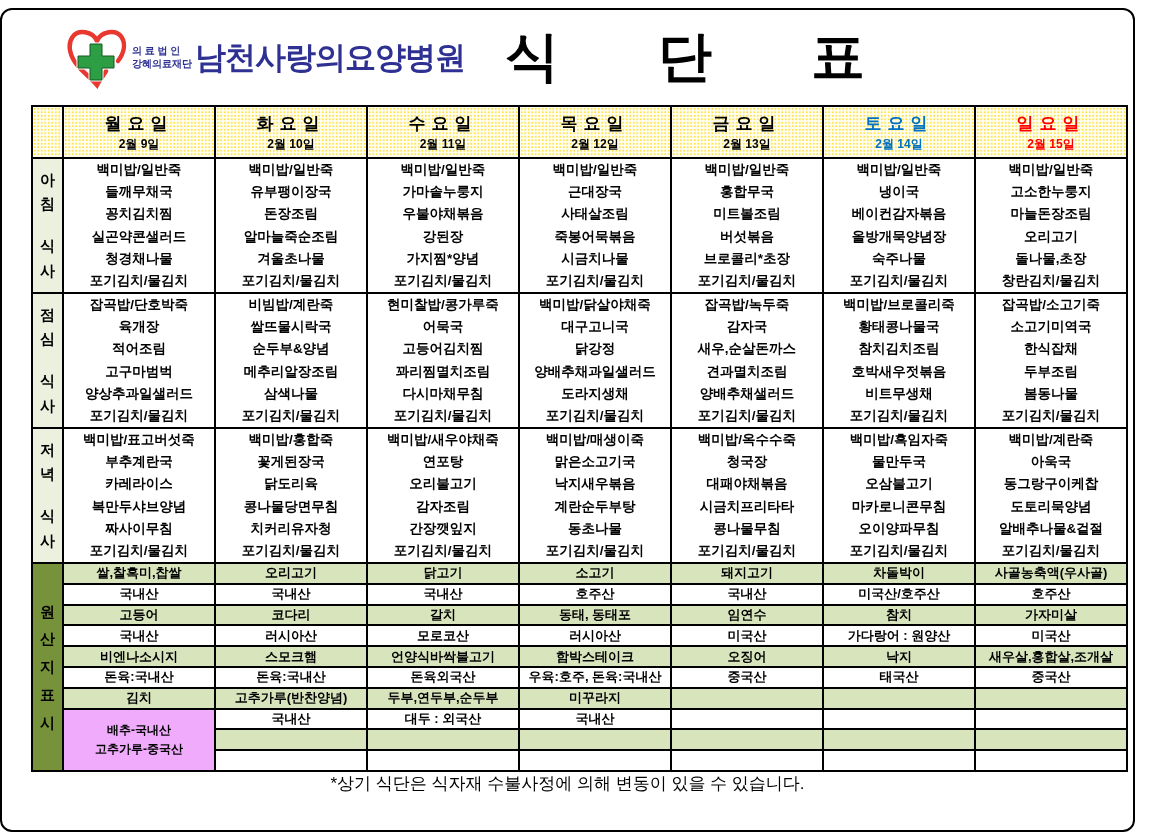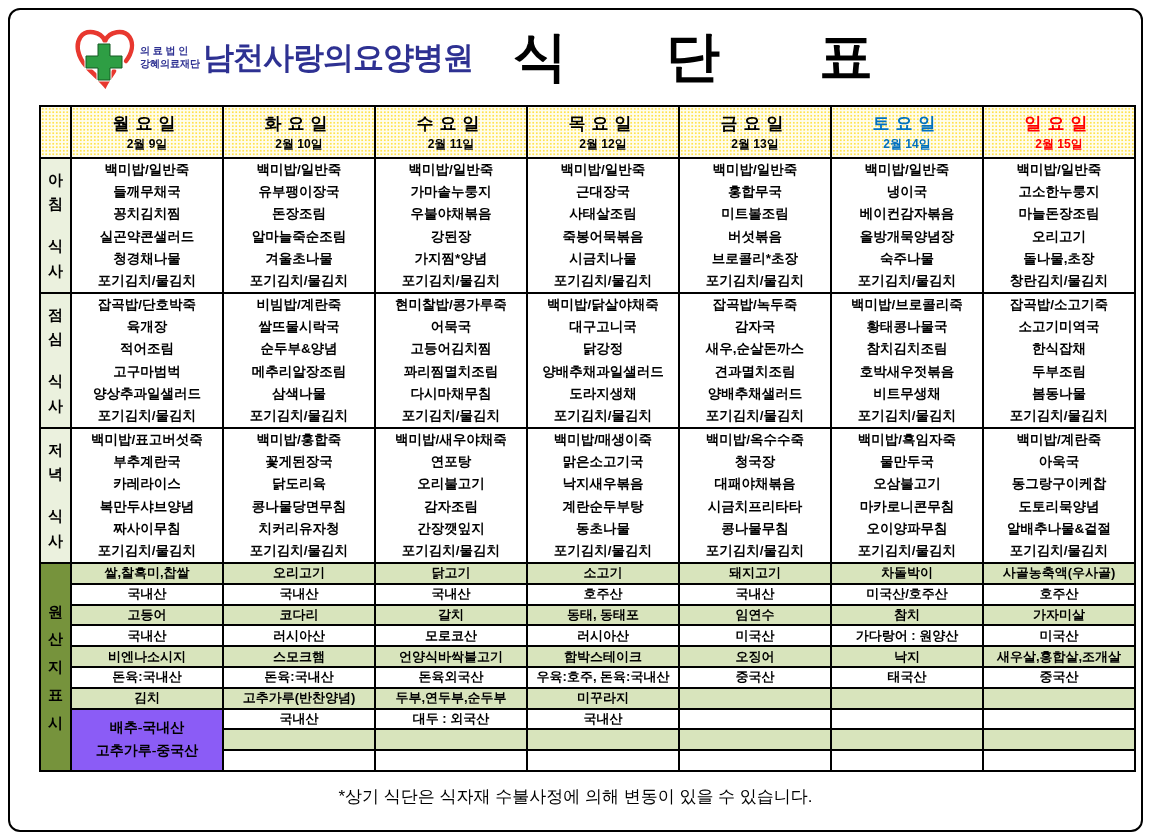--- a/index.html
+++ b/index.html
@@ -1,17 +1,17 @@
 <!DOCTYPE html>
 <html style="--header-dot: #FFE34D; --meal-label-bg: #EBF1DE; --origin-green: #D8E4BC; --origin-label-bg: #76933C; --logo-text: #2E3192;"><head>
 <meta charset="utf-8">
 <style>
   html,body{margin:0;padding:0;background:#fff;}
   body{width:1151px;height:840px;position:relative;font-family:"Liberation Sans","DejaVu Sans",sans-serif;}
-  .page{position:absolute;left:8px;top:8px;width:1131px;height:820px;border:2px solid #000;border-radius:12px;background:#fff;overflow:hidden;}
+  .page{position:absolute;left:0;top:8px;width:1131px;height:820px;border:2px solid #000;border-radius:12px;background:#fff;overflow:hidden;}
   .header{display:flex;align-items:center;height:95px;padding-left:62px;}
   .logo{display:flex;align-items:center;}
   .logo-smalltext{display:flex;flex-direction:column;justify-content:center;margin-left:2px;margin-right:3px;
      font-weight:bold;font-size:10px;line-height:1.25;color:var(--logo-text);white-space:nowrap;}
   .hospital-name{font-size:31px;font-weight:800;color:var(--logo-text);letter-spacing:-1px;white-space:nowrap;}
   .page-title{font-size:54px;font-weight:800;color:#000;margin-left:40px;letter-spacing:2px;word-spacing:80px;white-space:nowrap;}
   table.menu{margin-left:29px;border-collapse:collapse;table-layout:fixed;width:1095px;}
   td{border:2px solid #000;text-align:center;vertical-align:middle;padding:0;overflow:hidden;}
   .dotted-yellow{background-color:#FFFDEE;
      background-image:radial-gradient(var(--header-dot) 1.1px,transparent 1.25px);
@@ -23,22 +23,22 @@
   .meal-label-inner{display:flex;flex-direction:column;justify-content:space-around;align-items:center;height:133px;}
   .vgroup{display:flex;flex-direction:column;font-size:15px;font-weight:bold;line-height:1.65;}
   .meal-cell{height:133px;}
   .meal-item{height:22.1px;line-height:22.1px;font-size:13.5px;font-weight:bold;white-space:nowrap;}
   tr.origin-row{height:20.8px;}
   .origin-cell{font-size:13px;font-weight:bold;white-space:nowrap;background:#fff;}
   tr.shade-green .origin-cell{background:var(--origin-green);}
   .origin-label{background:var(--origin-label-bg);}
   .origin-label-inner{display:flex;flex-direction:column;justify-content:center;align-items:center;height:100%;
      font-size:15px;font-weight:bold;line-height:1.85;color:#000;}
-  .origin-merged{font-size:14px;font-weight:bold;background:#8b5cf6;line-height:1.6;font-family:Liberation Serif, serif;}
-  .footer-note{text-align:center;font-size:17px;color:#000;margin-top:13px;width:100%;}
+  .origin-merged{font-size:12px;font-weight:bold;background:#f0abfc;line-height:1.6;}
+  .footer-note{text-align:center;font-size:17px;color:#000;width:100%;}
 </style>
 </head>
 <body>
 
 <div class="page">
   <div class="header">
     <div class="logo">
       <svg width="66" height="62" viewBox="0 0 66 62">
         <path d="M33 14 C29 4 14 2 8.5 10 C3 18 6 30 14 39 C20 46 28 52 33 58 C36 52 40 48 42 44" fill="none" stroke="#E8382F" stroke-width="4.5" stroke-linecap="round"></path>
         <path d="M33 14 C37 4 52 2 57.5 10 C62 17 60 26 54 34" fill="none" stroke="#E8382F" stroke-width="4.5" stroke-linecap="round"></path>

